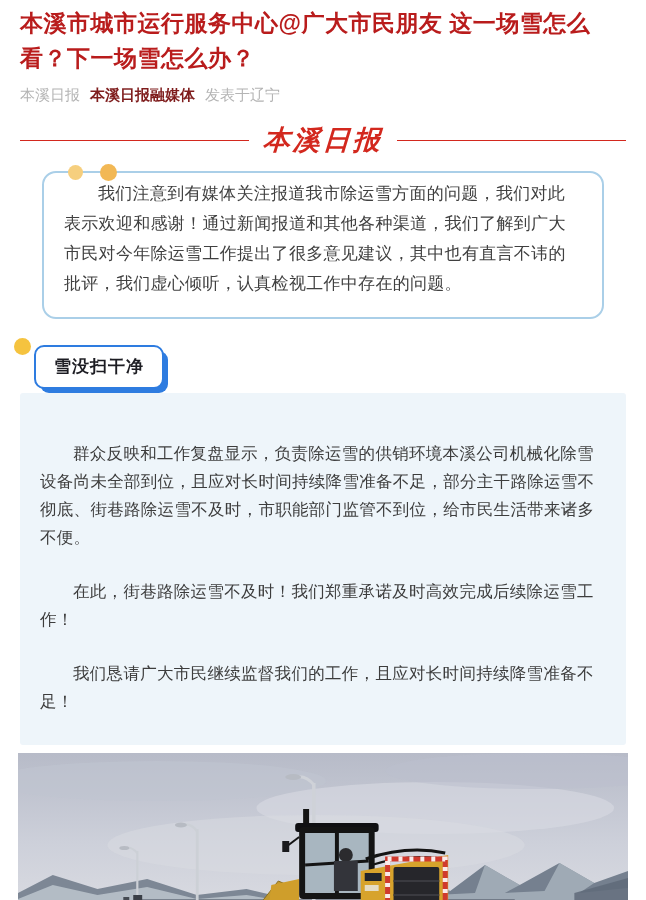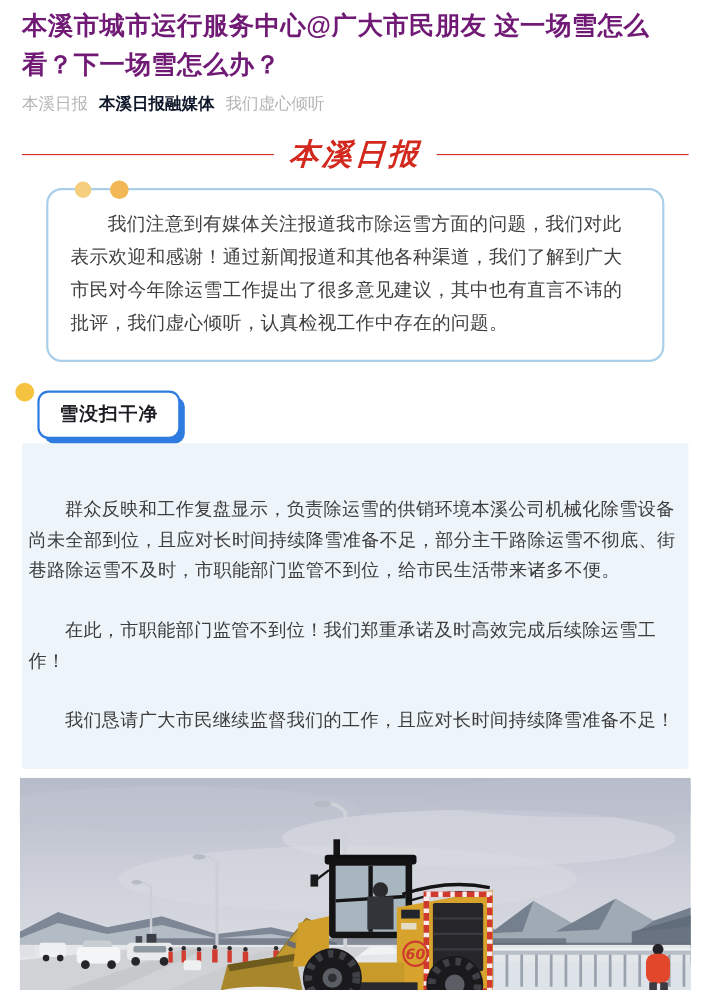--- a/index.html
+++ b/index.html
@@ -7,48 +7,48 @@
   body {
     width: 646px; height: 900px; overflow: hidden;
     font-family: "Liberation Sans", "DejaVu Sans", sans-serif;
     color: #404040;
   }
   .page { padding: 6px 20px 0; }
 
   
   .title {
     font-size: 23px; line-height: 35px; font-weight: 600;
-    color: #701a75; margin-bottom: 8px; letter-spacing: 0.5px;
+    color: #b91c1c; margin-bottom: 8px; letter-spacing: 0.5px;
   }
 
   
   .byline {
     display: flex; align-items: center; gap: 10px;
     font-size: 15px; line-height: 21px; color: #b4b4b4;
     margin-bottom: 20px; white-space: nowrap;
   }
-  .byline .account { color: #0f172a; font-weight: 600; }
+  .byline .account { color: #7f1d1d; font-weight: 600; }
 
   
   .masthead {
     display: flex; align-items: center; gap: 14px;
     height: 30px; margin-bottom: 16px;
   }
   .masthead .rule { flex: 1; height: 1px; background: #d3281e; }
   .masthead .logo {
     color: #d3281e; font-size: 27px; font-weight: bold; font-style: italic;
     font-family: "DejaVu Serif", "Liberation Serif", serif;
     letter-spacing: 3px; transform: skewX(-3deg);
   }
 
   
   .quote-box {
     position: relative; margin: 0 22px 26px;
     border: 2px solid #aacfe8; border-radius: 14px;
-    padding: 16px 20px 18px; background: #ffffff;
+    padding: 6px 20px 18px; background: #ffffff;
   }
   .quote-box .dot {
     position: absolute; border-radius: 50%;
   }
   .quote-box .dot.d1 { width: 15px; height: 15px; top: -8px; left: 24px; background: #f6cf7e; }
   .quote-box .dot.d2 { width: 17px; height: 17px; top: -9px; left: 56px; background: #f2b855; }
   .quote-text {
     font-size: 17px; line-height: 30px; color: #404040;
     text-indent: 2em; letter-spacing: 0.3px;
   }
@@ -63,21 +63,21 @@
     position: relative; z-index: 1; display: inline-block;
     background: #ffffff; border: 2px solid #2e7ce0; border-radius: 10px;
     padding: 8px 18px; font-size: 17px; line-height: 24px; font-weight: 700;
     color: #1c1c22; box-shadow: 5px 5px 0 -1px #2e7ce0;
     letter-spacing: 1px;
   }
 
   
   .panel {
     background: #eef5fa; border-radius: 3px;
-    margin-top: 2px; padding: 46px 6px 30px;
+    margin-top: 2px; padding: 46px 20px 30px;
   }
   .panel p {
     font-size: 16.5px; line-height: 28px; color: #3d3d3d;
     text-indent: 2em; letter-spacing: 0.3px; margin-bottom: 26px;
   }
   .panel p:last-child { margin-bottom: 0; }
 
   
   .photo-figure { margin: 8px -2px 0; line-height: 0; }
   .photo-figure svg { display: block; }
@@ -85,21 +85,21 @@
 </head>
 <body>
 
 <div class="page">
 
   <h1 class="title">本溪市城市运行服务中心@广大市民朋友 这一场雪怎么看？下一场雪怎么办？</h1>
 
   <div class="byline">
     <span>本溪日报</span>
     <span class="account">本溪日报融媒体</span>
-    <span>我们虚心倾听</span>
+    <span>发表于辽宁</span>
   </div>
 
   <div class="masthead">
     <span class="rule"></span>
     <span class="logo">本溪日报</span>
     <span class="rule"></span>
   </div>
 
   <div class="quote-box">
     <span class="dot d1"></span>
@@ -107,21 +107,21 @@
     <p class="quote-text">我们注意到有媒体关注报道我市除运雪方面的问题，我们对此表示欢迎和感谢！通过新闻报道和其他各种渠道，我们了解到广大市民对今年除运雪工作提出了很多意见建议，其中也有直言不讳的批评，我们虚心倾听，认真检视工作中存在的问题。</p>
   </div>
 
   <div class="badge-wrap">
     <span class="badge-dot"></span>
     <span class="badge">雪没扫干净</span>
   </div>
 
   <div class="panel">
     <p>群众反映和工作复盘显示，负责除运雪的供销环境本溪公司机械化除雪设备尚未全部到位，且应对长时间持续降雪准备不足，部分主干路除运雪不彻底、街巷路除运雪不及时，市职能部门监管不到位，给市民生活带来诸多不便。</p>
-    <p>在此，市职能部门监管不到位！我们郑重承诺及时高效完成后续除运雪工作！</p>
+    <p>在此，街巷路除运雪不及时！我们郑重承诺及时高效完成后续除运雪工作！</p>
     <p>我们恳请广大市民继续监督我们的工作，且应对长时间持续降雪准备不足！</p>
   </div>
 
   <figure class="photo-figure">
     <svg viewBox="0 0 614 200" width="610" height="200" preserveAspectRatio="none">
       <defs>
         <linearGradient id="sky" x1="0" y1="0" x2="0" y2="1">
           <stop offset="0" stop-color="#b7bbc8"></stop>
           <stop offset="0.45" stop-color="#cdd0da"></stop>
           <stop offset="1" stop-color="#e2e2e6"></stop>

